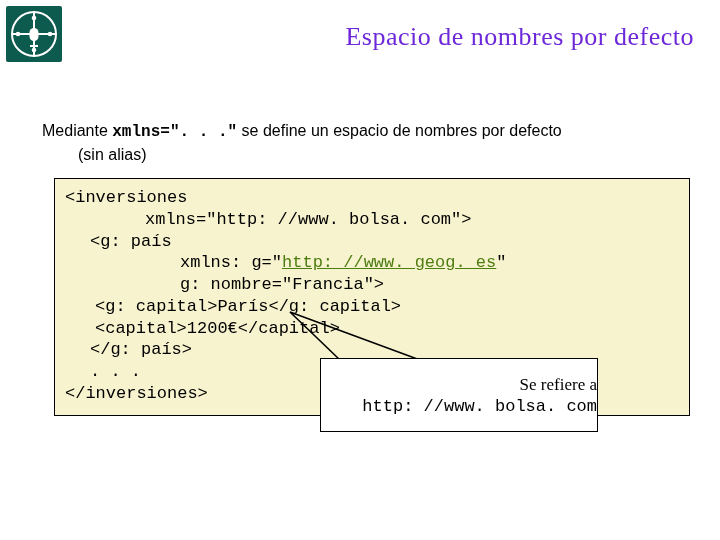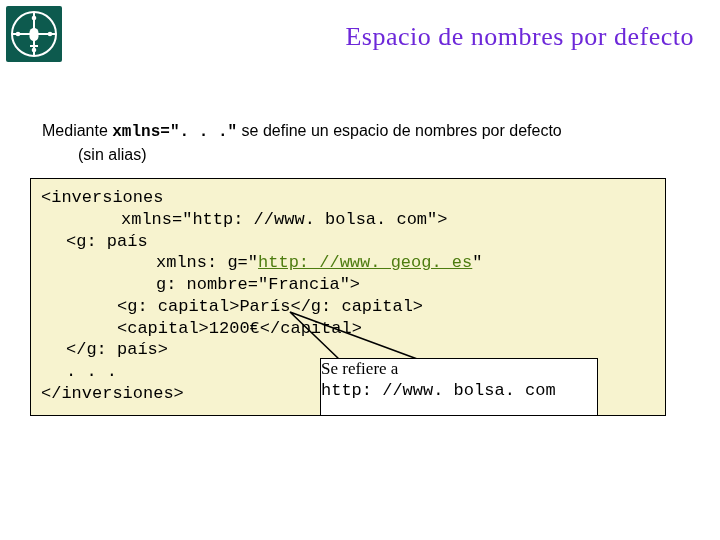--- a/index.html
+++ b/index.html
@@ -41,45 +41,45 @@
     line-height: 1.35;
   }
   .intro .code-inline {
     font-family: "Courier New", Courier, monospace;
     font-weight: bold;
   }
   .indent { padding-left: 36px; display:block; }
   .codebox {
     position: absolute;
     top: 178px;
-    left: 30px;
+    left: 54px;
     width: 614px;
     background: #f7f3cf;
     border: 1px solid #000;
     padding: 8px 10px 10px 10px;
     font-family: "Courier New", Courier, monospace;
     font-size: 17px;
     line-height: 1.28;
   }
   .codebox .t0 { margin-left: 0; }
   .codebox .t1 { margin-left: 80px; }
   .codebox .t2 { margin-left: 25px; }
   .codebox .t3 { margin-left: 115px; }
-  .codebox .t4 { margin-left: 76px; }
+  .codebox .t4 { margin-left: 30px; }
   .codebox .link { color: #4d7c0f; text-decoration: underline; }
   .callout {
     position: absolute;
     top: 358px;
     left: 320px;
     width: 276px;
     height: 56px;
     background: #fff;
     border: 1px solid #000;
-    text-align: left;
-    padding-top: 0;
+    text-align: right;
+    padding-top: 16px;
     z-index: 5;
   }
   .callout .l1 {
     font-family: Georgia, "Times New Roman", serif;
     font-size: 17px;
   }
   .callout .l2 {
     font-family: "Courier New", Courier, monospace;
     font-size: 17px;
     color: #000000;

